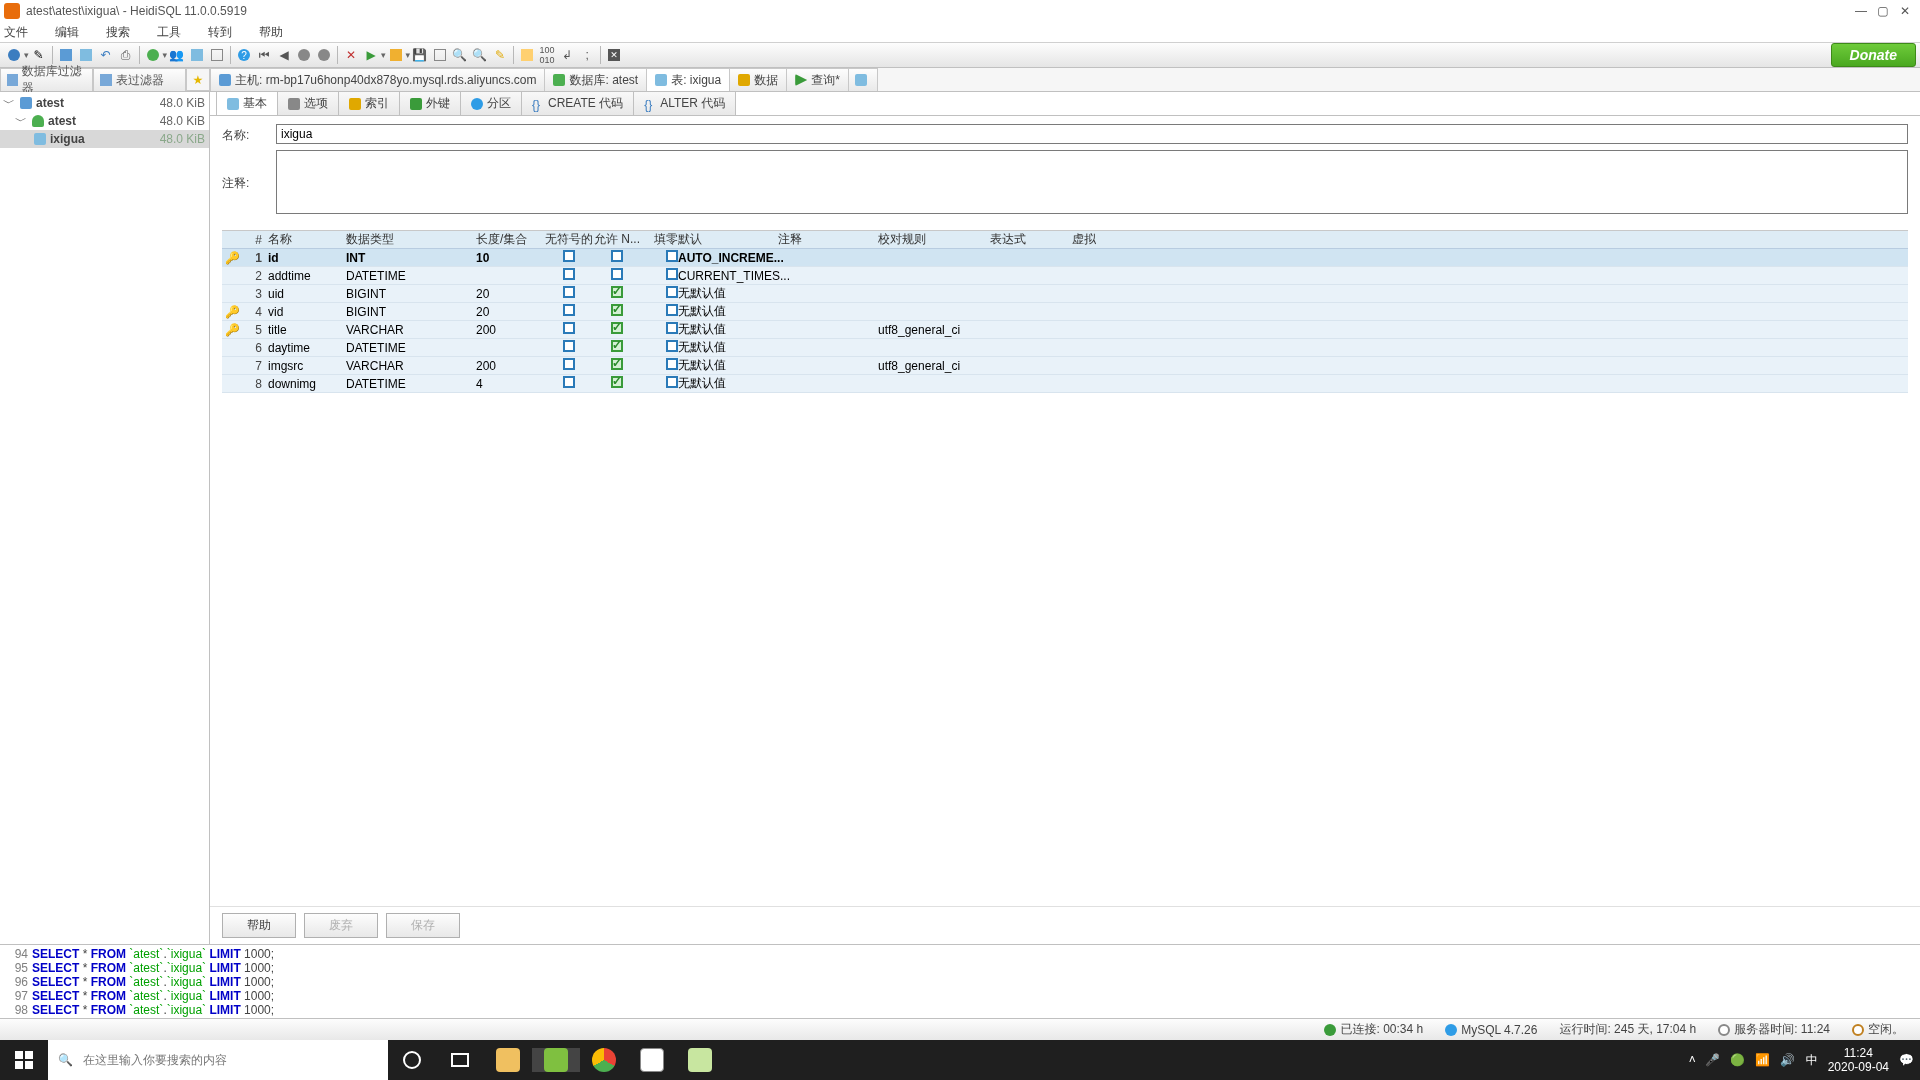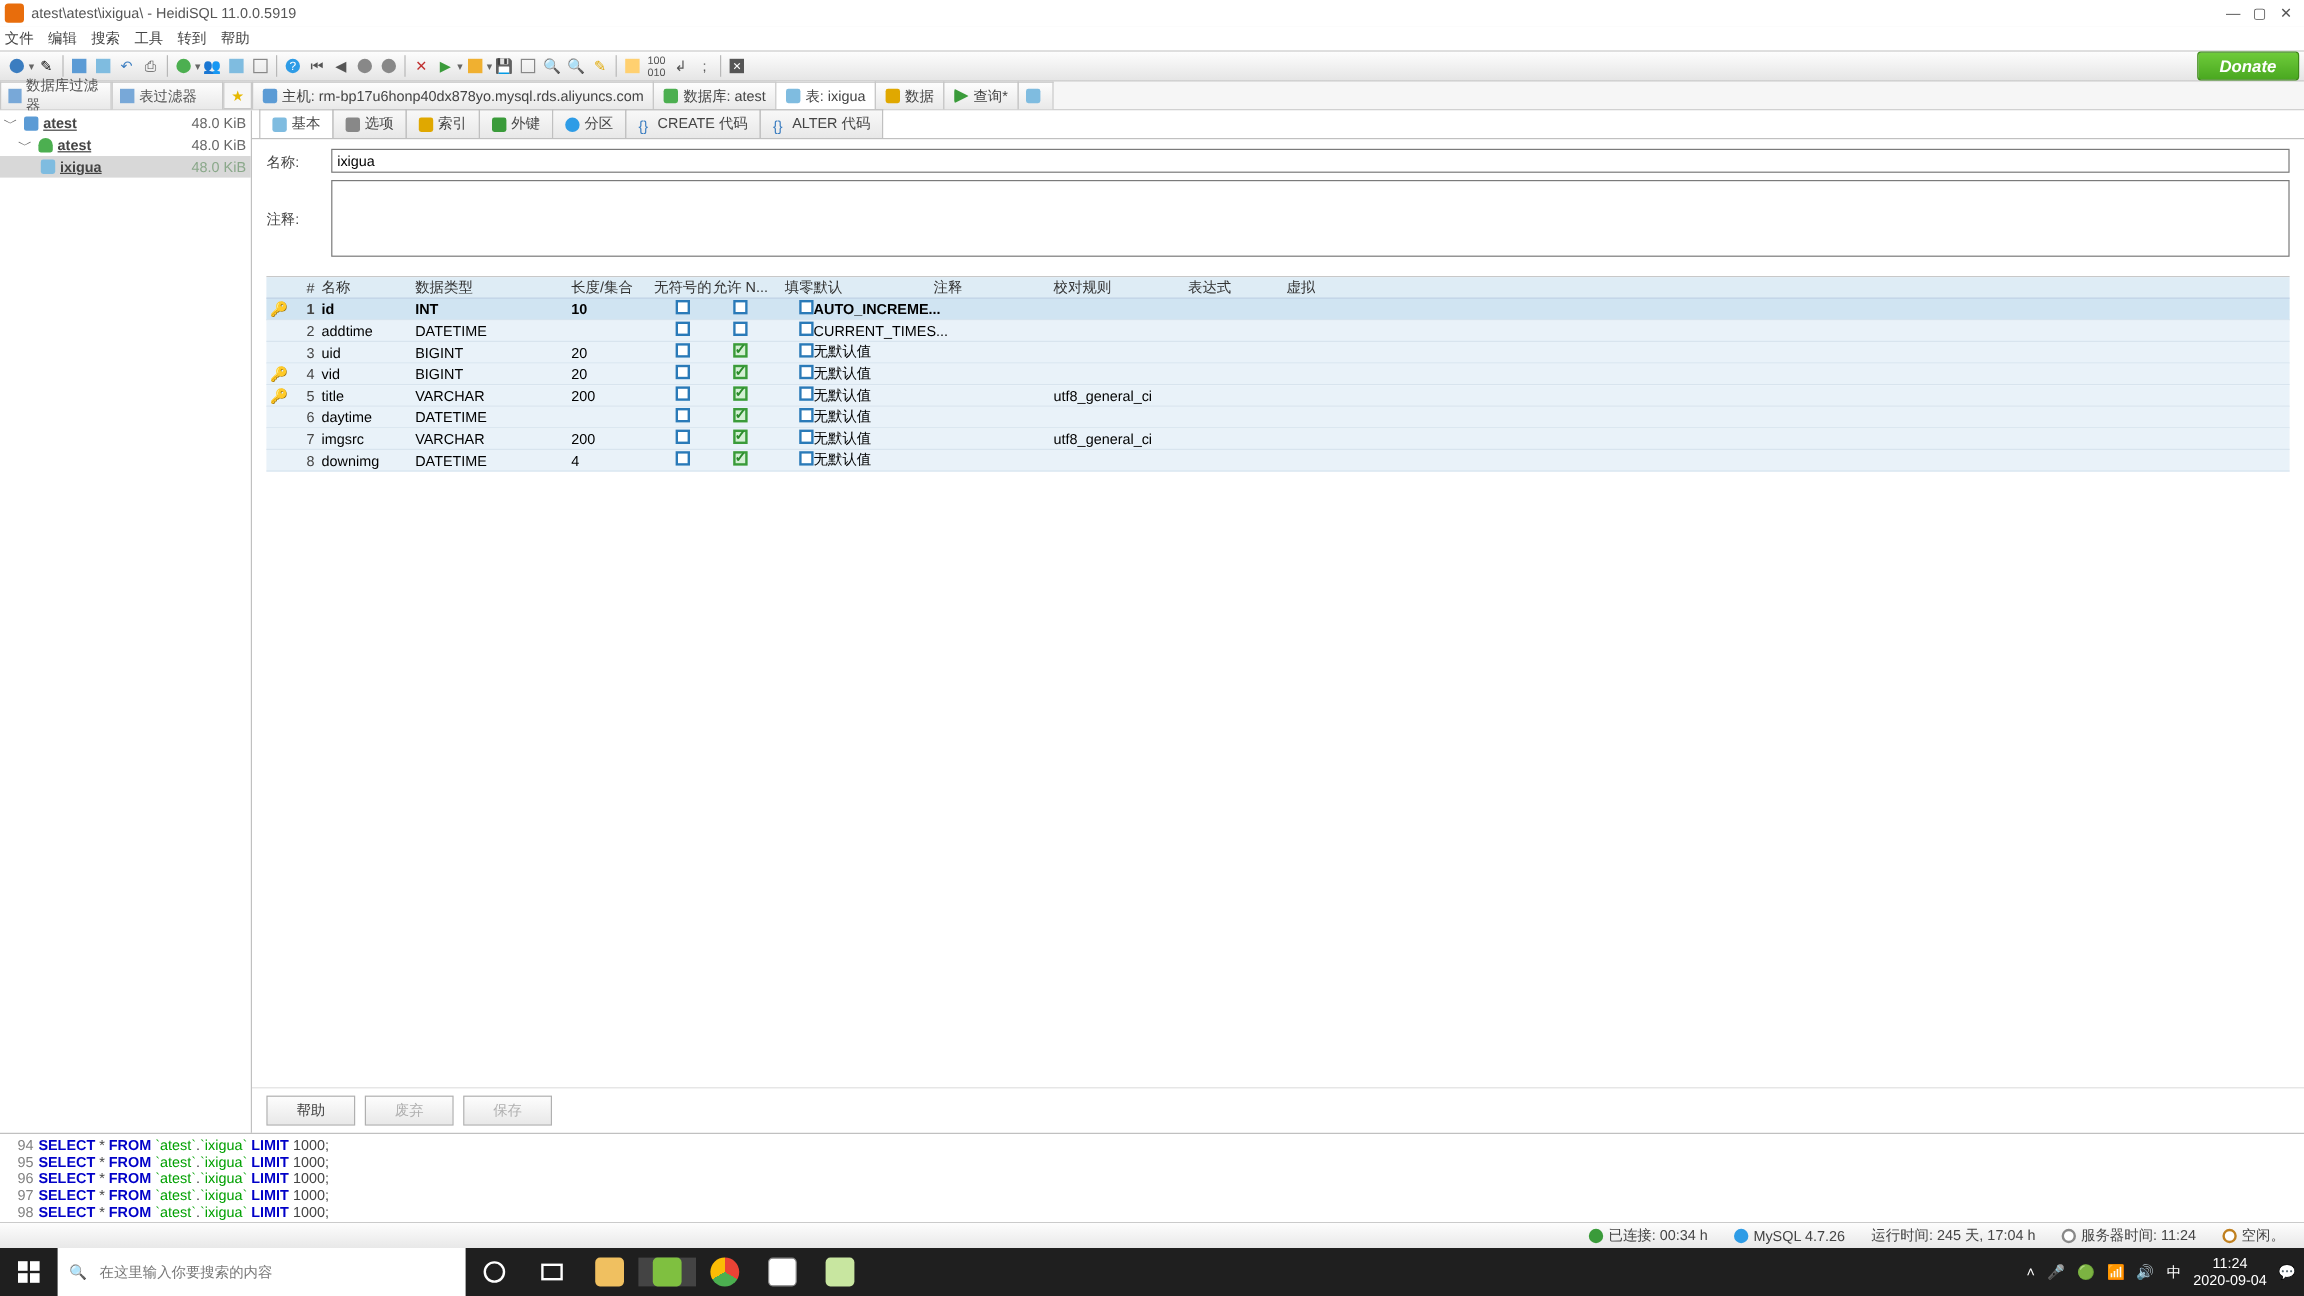--- a/index.html
+++ b/index.html
@@ -6,21 +6,21 @@
 body { background: #f0f0f0; overflow: hidden; }
 #app { width: 1920px; height: 1080px; display: flex; flex-direction: column; }
 
 
 .title-bar { height: 22px; background: #fff; display: flex; align-items: center; padding: 0 4px; color: #555; }
 .title-bar .icon { width: 16px; height: 16px; background: #e86d0c; border-radius: 3px; margin-right: 6px; }
 .title-bar .spacer { flex: 1; }
 .win-btn { width: 22px; text-align: center; color: #555; }
 
 
-.menu-bar { height: 20px; background: #fff; display: flex; align-items: center; padding: 0 4px; color: #444; }
+.menu-bar { height: 20px; background: #fff; display: flex; align-items: center; padding: 0 4px; color: #444; gap: 15px; }
 .menu-bar span { margin-right: 12px; }
 
 
 .tool-bar { height: 26px; background: linear-gradient(#fdfdfd,#e5e5e5); border-top: 1px solid #d0d0d0; border-bottom: 1px solid #c0c0c0; display: flex; align-items: center; padding: 0 4px; }
 .tool-btn { width: 18px; height: 18px; margin: 0 1px; display: inline-flex; align-items: center; justify-content: center; border-radius: 2px; }
 .tool-sep { width: 1px; height: 18px; background: #b8b8b8; margin: 0 3px; }
 .circle { width: 12px; height: 12px; border-radius: 50%; display: inline-block; }
 .sq { width: 12px; height: 12px; display: inline-block; }
 .donate { margin-left: auto; background: linear-gradient(#6ecb3a,#4aa820); color: #fff; font-weight: bold; padding: 3px 18px; border: 1px solid #3d8a18; border-radius: 3px; font-size: 14px; font-style: italic; }
 
@@ -34,21 +34,21 @@
 .main-tab { border: 1px solid #c8c8c8; border-bottom: none; display: flex; align-items: center; padding: 0 8px; color: #444; background: linear-gradient(#fdfdfd,#e9e9e9); margin-right: -1px; white-space: nowrap; }
 .main-tab.active { background: #fff; }
 .main-tab .tab-ico { width: 12px; height: 12px; margin-right: 4px; border-radius: 2px; display: inline-block; }
 
 
 .main-area { flex: 1; display: flex; min-height: 0; }
 .tree-pane { width: 210px; background: #fff; border-right: 1px solid #c0c0c0; padding-top: 2px; }
 .tree-row { display: flex; align-items: center; height: 18px; padding-right: 4px; color: #444; }
 .tree-row .exp { width: 14px; text-align: center; color: #666; }
 .tree-row .db-ico { width: 12px; height: 12px; margin: 0 4px; display:inline-block; }
-.tree-row .name { flex: 1; text-decoration: underline; }
+.tree-row .name { flex: 1; }
 .tree-row .size { color: #666; }
 .tree-row.sel { background: #d8d8d8; }
 .tree-row.lvl1 { padding-left: 2px; }
 .tree-row.lvl2 { padding-left: 14px; }
 .tree-row.lvl3 { padding-left: 30px; }
 
 .right-pane { flex: 1; display: flex; flex-direction: column; background: #fff; }
 
 
 .sub-tabs { height: 24px; display: flex; align-items: flex-end; border-bottom: 1px solid #c0c0c0; padding-left: 6px; }

